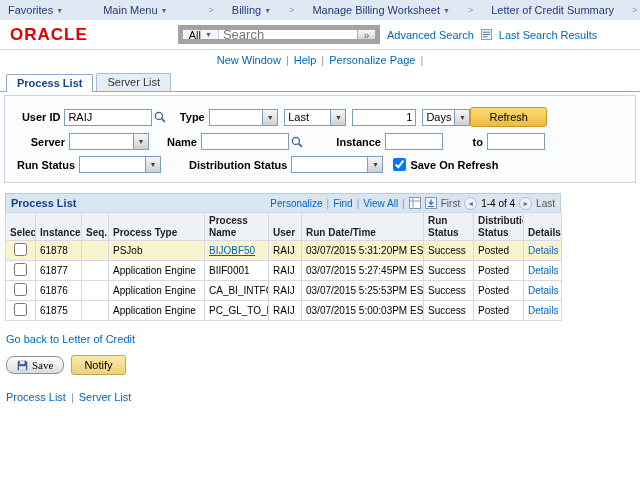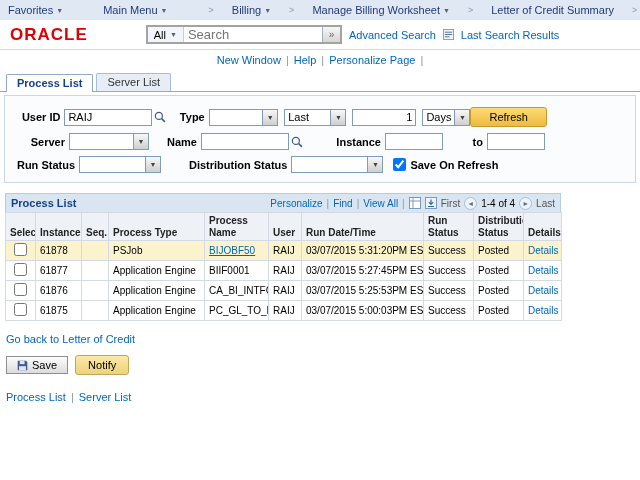--- a/index.html
+++ b/index.html
@@ -20,24 +20,24 @@
     background:#e0e8f4; height:20px; padding:0 8px;
     color:#223a77; white-space:nowrap;
   }
   .menu-item { display:inline-flex; align-items:center; gap:3px; color:#223a77; cursor:pointer; }
   .caret { font-size:7px; color:#55617a; }
   .vsep { width:1px; height:10px; background:#b7c3d6; margin:0 3px; }
   .crumb-sep { color:#8a97ad; font-size:9px; margin:0 1px; }
   .topbar-right { margin-left:auto; display:flex; align-items:center; gap:5px; }
 
   
-  .brandbar { display:flex; align-items:center; height:30px; padding:0 10px; background:#fff; border-bottom:1px solid #d8d8d8; }
+  .brandbar { display:flex; align-items:center; height:30px; padding:0 10px; background:#fff; border-bottom:1px solid #d8d8d8;gap:32px; }
   .logo { color:#e00000; font-weight:bold; font-size:17px; letter-spacing:1px; }
   .search-area { display:flex; align-items:center; margin-left:58px; gap:7px; }
-  .searchbox { display:flex; align-items:stretch; border:2px solid #a3a3a3; height:19px; background:#fff; }
+  .searchbox { display:flex; align-items:stretch; border:5px solid #a3a3a3; height:19px; background:#fff; }
   .scope { display:flex; align-items:center; gap:4px; padding:0 6px; background:#f2f5f9; border-right:1px solid #c3cedd; cursor:pointer; }
   .search-input { border:none; outline:none; width:138px; padding:0 4px; font-size:13px; font-family:"Liberation Sans",sans-serif; }
   .go-btn { width:18px; background:linear-gradient(#f7f7f7,#d6d6d6); border:none; border-left:1px solid #9fb0c4; color:#666; font-size:10px; cursor:pointer; }
   .mini-icon { display:inline-flex; align-items:center; }
 
   
   .pagebar { display:flex; justify-content:center; align-items:center; gap:5px; padding:4px 8px 2px; }
   .pipe { color:#8a97ad; }
 
   
@@ -78,22 +78,22 @@
   .gtable th { background:#eef2f7; font-weight:bold; color:#222; vertical-align:bottom; white-space:normal; line-height:1.15; }
   .gtable td { white-space:nowrap; background:#fff; }
   tr.hl td { background:#fbf3cc; }
   .c-sel { text-align:center !important; }
   .uline { text-decoration:underline; }
 
   
   .goback { margin:12px 0 0 6px; display:inline-block; }
   .btnrow { margin:10px 0 0 6px; display:flex; align-items:center; gap:7px; }
   .save-btn { display:inline-flex; align-items:center; gap:4px; background:linear-gradient(#fdfdfd,#dcdcdc);
-              border:1px solid #8f8f8f; border-radius:0; padding:2px 10px; font-size:11px;
-              font-family:Liberation Sans, sans-serif; cursor:pointer; }
+              border:1px solid #8f8f8f; border-radius:8px; padding:2px 10px; font-size:11px;
+              font-family:Liberation Serif, serif; cursor:pointer; }
   .notify-btn { background:linear-gradient(#fbe9a9,#eed27a); border:1px solid #c0a657; border-radius:3px;
                 padding:3px 12px; font-size:11px; font-family:"Liberation Sans",sans-serif; cursor:pointer; }
   .bottomlinks { margin:16px 0 0 6px; display:flex; gap:5px; align-items:center; }
 </style>
 </head>
 <body>
 
 
 
 

